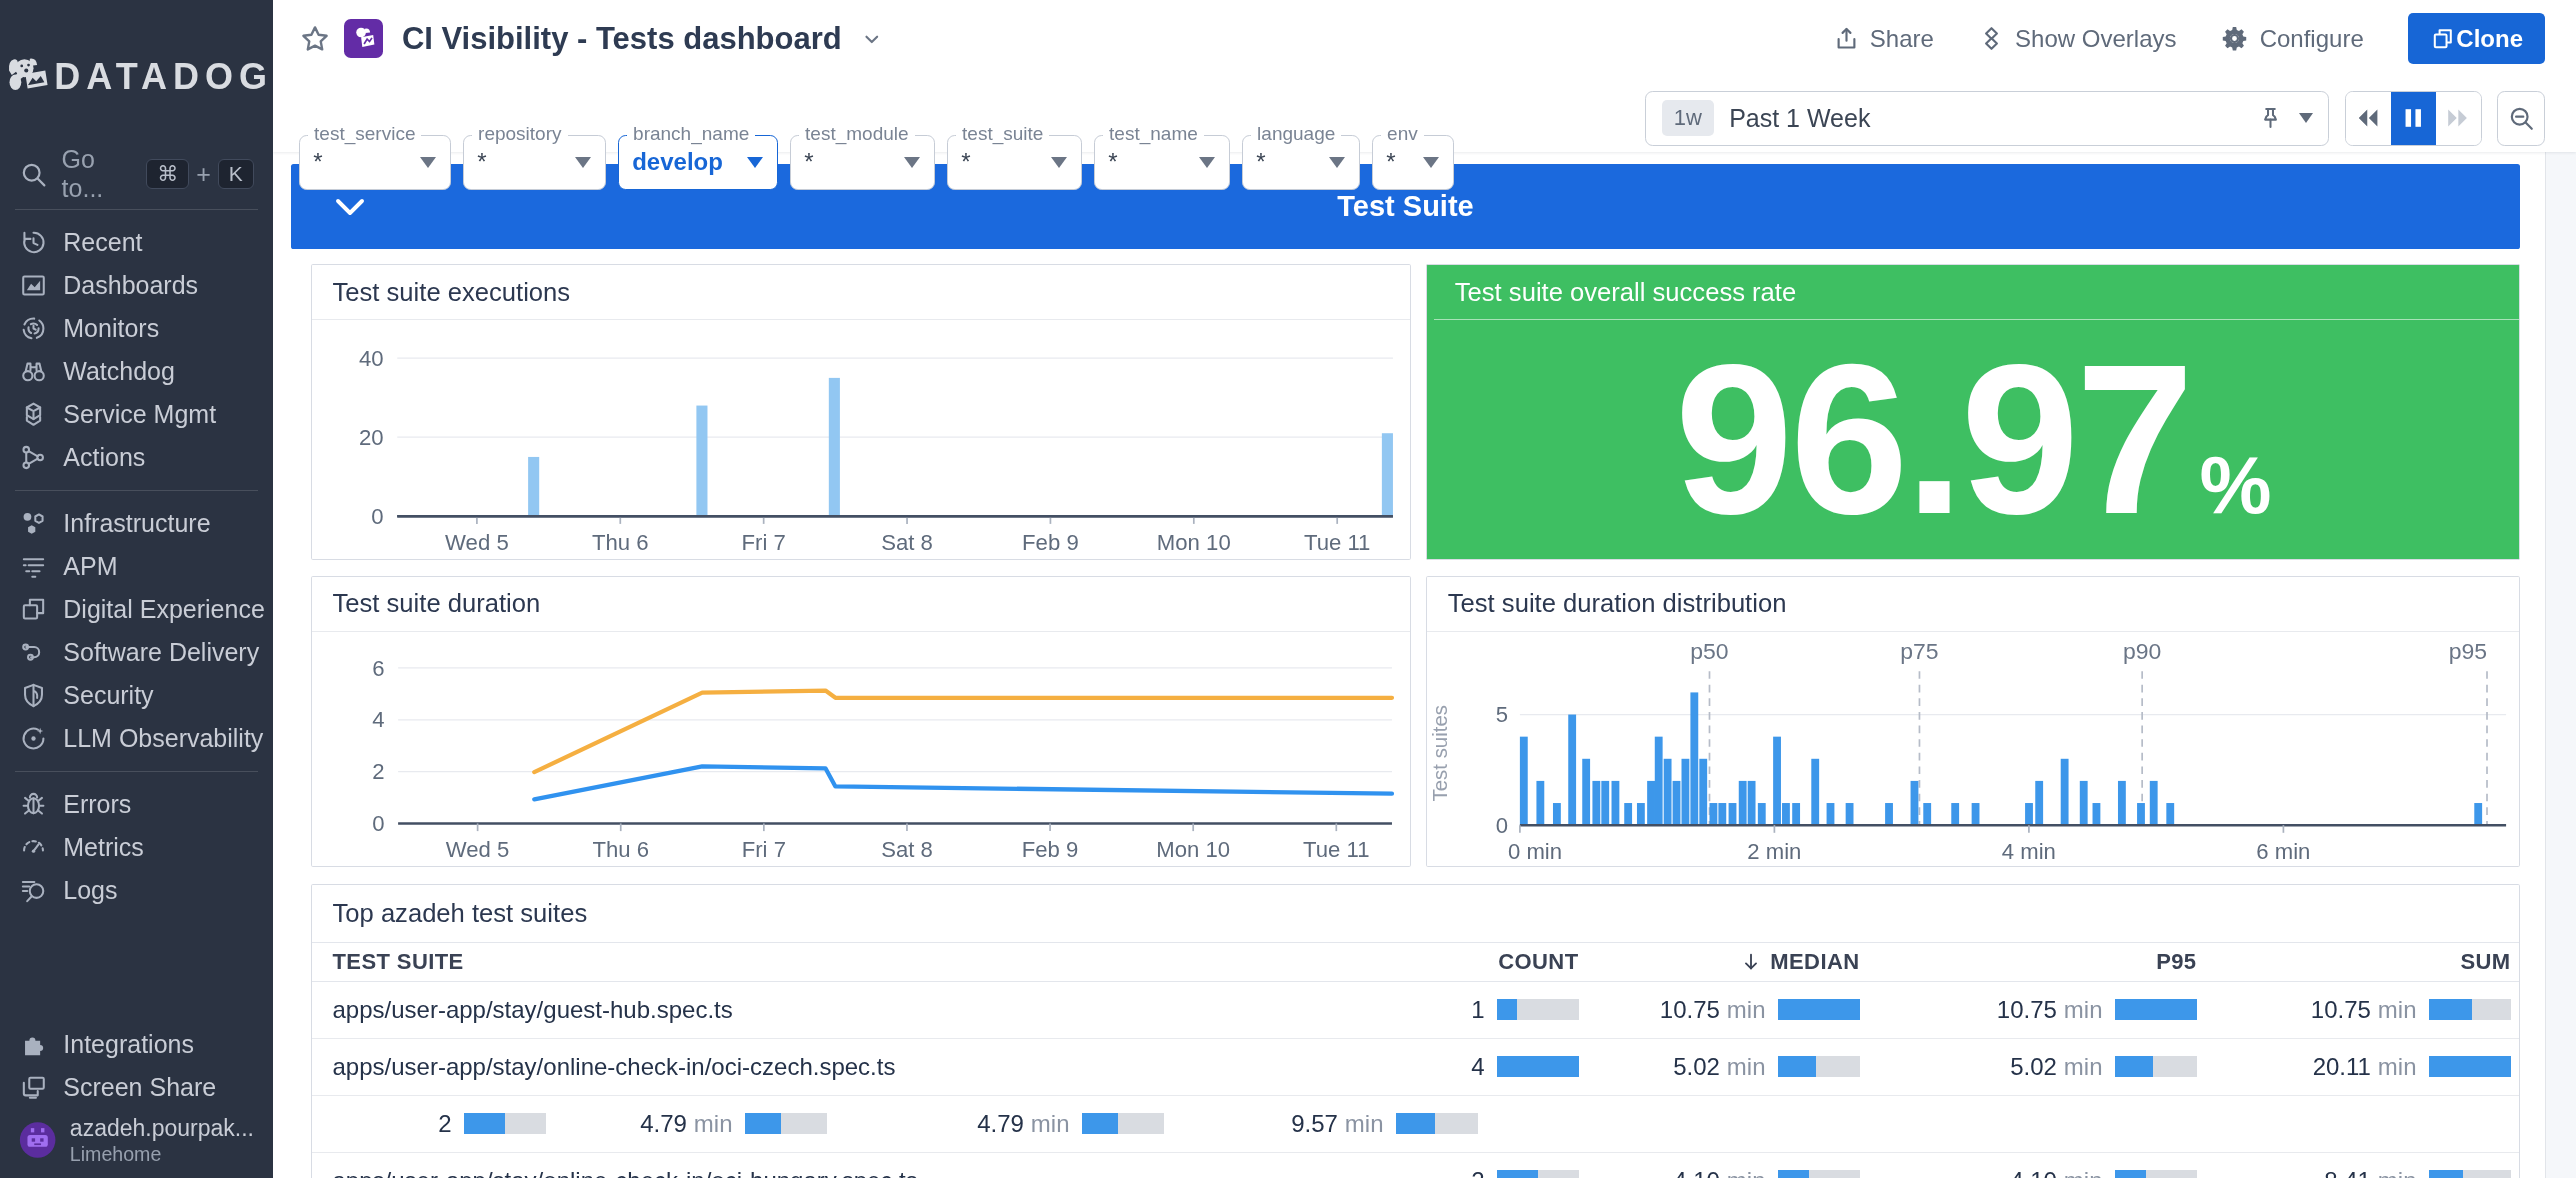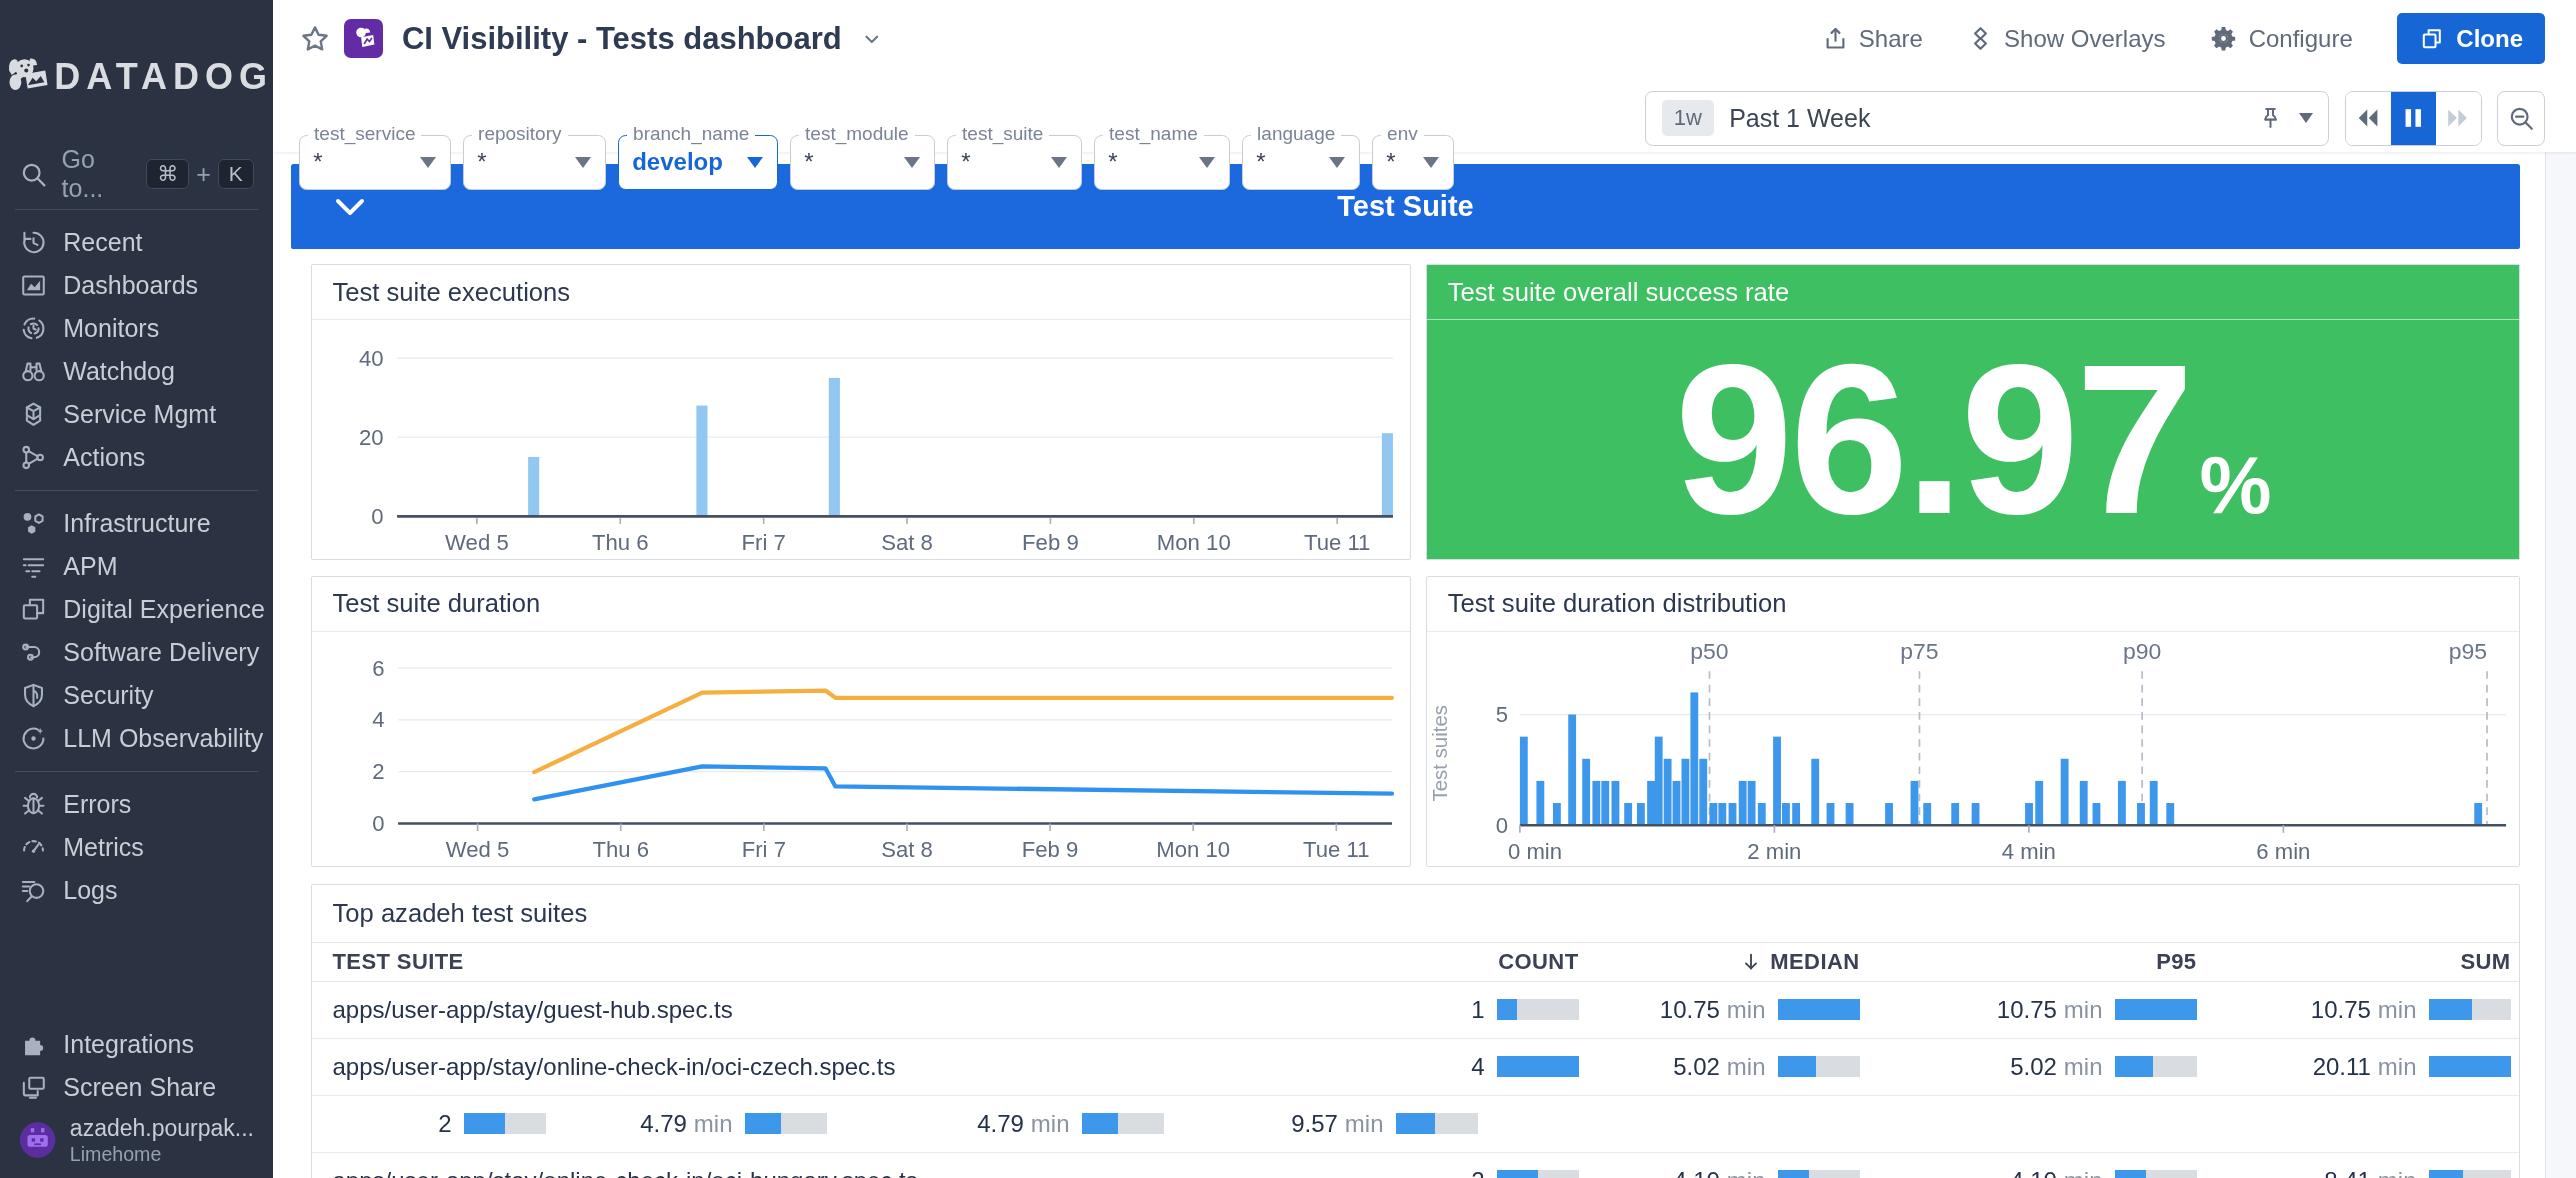--- a/index.html
+++ b/index.html
@@ -20,21 +20,21 @@
   .sb-user { display:flex; align-items:center; padding:5.1px 19px 12px; gap:13.6px; cursor:pointer; }
   .sb-user .nm { font-size:23px; color:#c9cdd6; line-height:1.25; }
   .sb-user .org { font-size:19.6px; color:#97a0ae; }
 
   
   .topbar { position:absolute; left:273px; top:0; right:0; height:152px; background:#fff; box-shadow:0 0.9px 3.4px rgba(40,50,70,.16); z-index:4; }
   .tb-row1 { display:flex; align-items:center; height:77px; padding:0 31px 0 25.6px; gap:13.6px; }
   .tb-title { font-size:31px; font-weight:600; color:#2e3b52; margin-left:5.1px; }
   .tb-actions { margin-left:auto; display:flex; align-items:center; gap:44px; }
   .tb-act { display:flex; align-items:center; gap:10.2px; font-size:24px; color:#5f6a7a; cursor:pointer; }
-  .btn-clone { display:flex; align-items:center; gap:12px; background:#1766d6; color:#fff; font-size:24px; font-weight:600; height:51px; padding:0 22px; border-radius:5.1px; cursor:pointer; }
+  .btn-clone { display:flex; align-items:center; gap:1px; background:#1766d6; color:#fff; font-size:24px; font-weight:600; height:51px; padding:0 22px; border-radius:5.1px; cursor:pointer; }
   .logo-tile { width:39px; height:39px; border-radius:6.8px; background:#632ca6; display:flex; align-items:center; justify-content:center; }
 
   .tb-row2 { display:flex; align-items:flex-start; height:75px; padding:5.1px 31px 0 25.6px; }
   .filters { display:flex; gap:12px;margin-top:44px; }
   .filter { position:relative; height:55px; border:1.7px solid #c6ccd6; border-radius:7.7px; display:flex; align-items:center; padding:0 13.6px; margin-top:8.5px; cursor:pointer; background:#fff; }
   .filter .lbl { position:absolute; top:-12.8px; left:8.5px; background:#fff; padding:0 6px; font-size:19px; color:#7a8494; white-space:nowrap; }
   .filter .val { font-size:24px; color:#3b4554; }
   .filter .tri { margin-left:auto; width:0; height:0; border-left:8.5px solid transparent; border-right:8.5px solid transparent; border-top:11px solid #6b7585; }
   .filter.active { border-color:#1766d6; }
   .filter.active .val { color:#1766d6; font-weight:600; }
@@ -57,21 +57,21 @@
   .banner .bt { color:#fff; font-size:29px; font-weight:bold; }
   .banner .bchev { position:absolute; left:41px; top:50%; transform:translateY(-50%); cursor:pointer; }
 
   .row { display:flex; gap:15.3px; margin:15.3px 25px 0 38px; }
   .panel { background:#fff; border:0.9px solid #d8dce4; border-radius:1.7px; }
   .p-head { height:55px; display:flex; align-items:center; padding:0 20.5px; border-bottom:0.9px solid #e8eaee; }
   .p-title { font-size:25.6px; color:#2c3850; }
   .p-body { position:relative; }
 
   .panel.green { background:#3ebf62; border-color:#d8dce4; }
-  .panel.green .p-head { border-bottom:0.9px solid rgba(255,255,255,.55); }
+  .panel.green .p-head { border-bottom:0.9px solid rgba(255,255,255,.55);margin-left:7px; }
   .panel.green .p-title { color:#fff; }
   .bigval { height:239px; display:flex; align-items:baseline; justify-content:center; color:#fff; }
   .bigval .v { font-size:213px; font-weight:bold; line-height:239px; letter-spacing:-3.4px; }
   .bigval .u { font-size:81px; font-weight:bold; margin-left:8.5px; }
 
   
   .tablepanel { margin:17px 25px 0 38px; height:358px; overflow:hidden; }
   .t-head { height:57px; display:flex; align-items:center; padding:0 20.5px; }
   .t-title { font-size:25.6px; color:#2c3850; }
   .t-cols { height:40px; display:flex; align-items:center; border-top:0.9px solid #e3e6ec; border-bottom:0.9px solid #e3e6ec; padding:0 8.5px 0 20.5px; }

